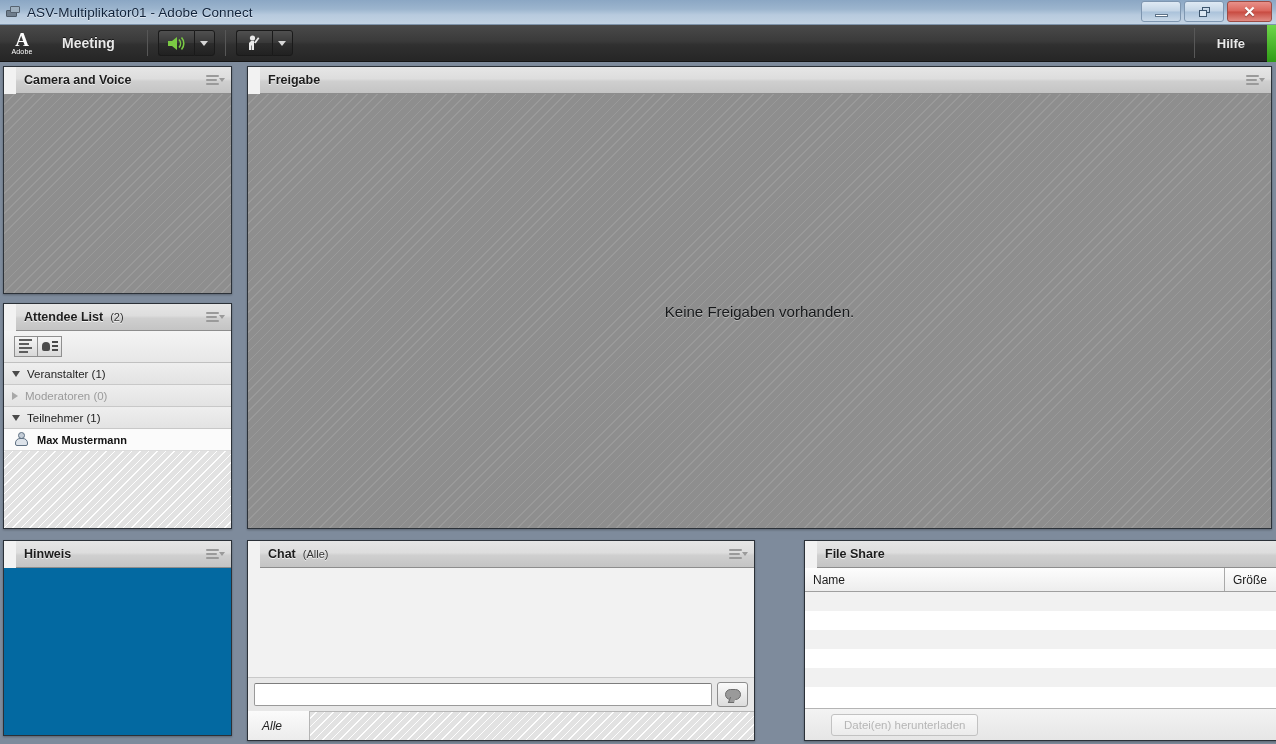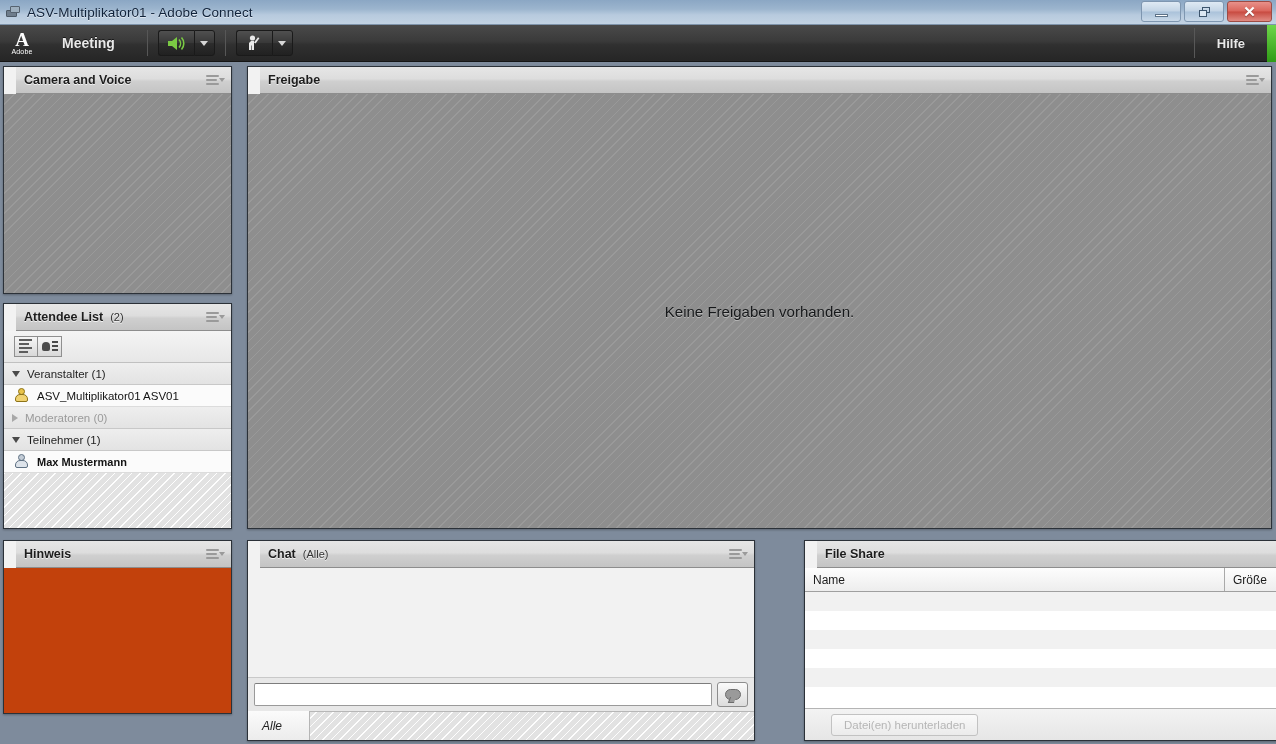--- a/index.html
+++ b/index.html
@@ -105,21 +105,21 @@
   }
   .panel-title { font-size:12.5px; color:#1d1d1d; font-weight:bold; text-shadow:0 1px 0 rgba(255,255,255,.75); }
   .panel-sub { font-size:11px; color:#333; margin-left:7px; text-shadow:0 1px 0 rgba(255,255,255,.75); }
   .pod-menu { position:absolute; right:7px; top:8px; width:18px; height:12px; }
   .pod-menu i { display:block; height:2px; background:#9a9a9a; margin-bottom:2px; border-radius:1px;}
   .pod-menu i:nth-child(1){ width:13px;}
   .pod-menu i:nth-child(2){ width:11px;}
   .pod-menu i:nth-child(3){ width:13px;}
   .pod-menu .mc { position:absolute; right:-1px; top:3px; width:0;height:0;
     border-left:3px solid transparent;border-right:3px solid transparent;border-top:4px solid #9a9a9a;}
-  .panel-body { flex:1 1 auto; position:relative; overflow:hidden; background:#c2410c; }
+  .panel-body { flex:1 1 auto; position:relative; overflow:hidden; background:#0369a1; }
 
   
   .stripes-dark {
     background-color:#8e8e8e;
     background-image: repeating-linear-gradient(135deg, rgba(255,255,255,.10) 0 1px, rgba(0,0,0,0) 1px 7px);
   }
   .stripes-light {
     background-color:#e2e2e2;
     background-image: repeating-linear-gradient(135deg, rgba(255,255,255,.95) 0 1px, rgba(0,0,0,0) 1px 6px);
   }
@@ -172,21 +172,21 @@
   .uicon.part .body { background:#dde3ea; border:1px solid #5f7183; }
 
   
   #share-panel { left:247px; top:66px; width:1025px; height:463px; }
   .share-empty {
     position:absolute; inset:0; display:flex; align-items:center; justify-content:center;
     font-size:15px; color:#16181a; text-shadow:0 1px 0 rgba(255,255,255,.35);
   }
 
   
-  #note-panel { left:3px; top:540px; width:229px; height:174px; }
+  #note-panel { left:3px; top:540px; width:229px; height:196px; }
 
   
   #chat-panel { left:247px; top:540px; width:508px; height:201px; }
   .chat-log { flex:1 1 auto; background:#f2f2f2; }
   .chat-input-row {
     height:34px; flex:0 0 34px; display:flex; align-items:center; gap:5px;
     padding:0 6px; background:#e8e8e8; border-top:1px solid #c9c9c9;
   }
   .chat-input {
     flex:1 1 auto; height:23px; background:#ffffff;
@@ -345,27 +345,20 @@
                 <i></i>
               </span>
             </span>
         </div>
       </div>
 
       <div class="group-row">
         <span class="tri-d"></span>
         <span>Veranstalter (1)</span>
       </div>
-      <div class="att-row">
-        <span class="uicon host">
-            <span class="head"></span>
-            <span class="body"></span>
-          </span>
-        <span class="name">ASV_Multiplikator01 ASV01</span>
-      </div>
 
       <div class="group-row dim">
         <span class="tri-r"></span>
         <span>Moderatoren (0)</span>
       </div>
 
       <div class="group-row">
         <span class="tri-d"></span>
         <span>Teilnehmer (1)</span>
       </div>

